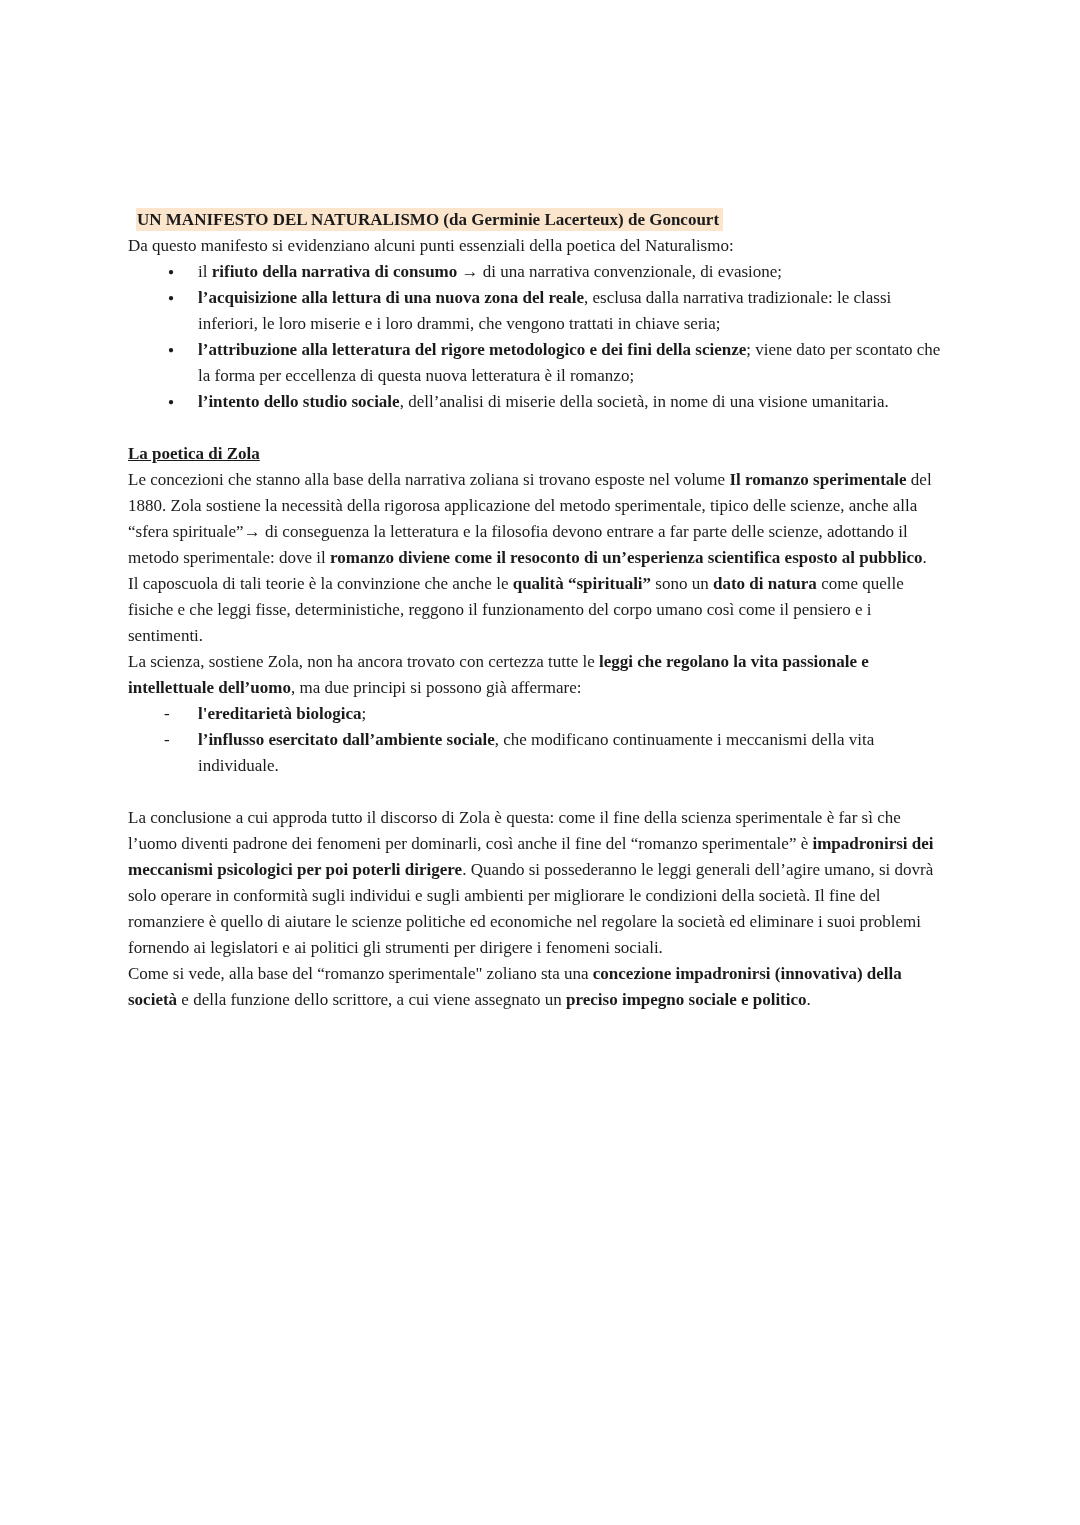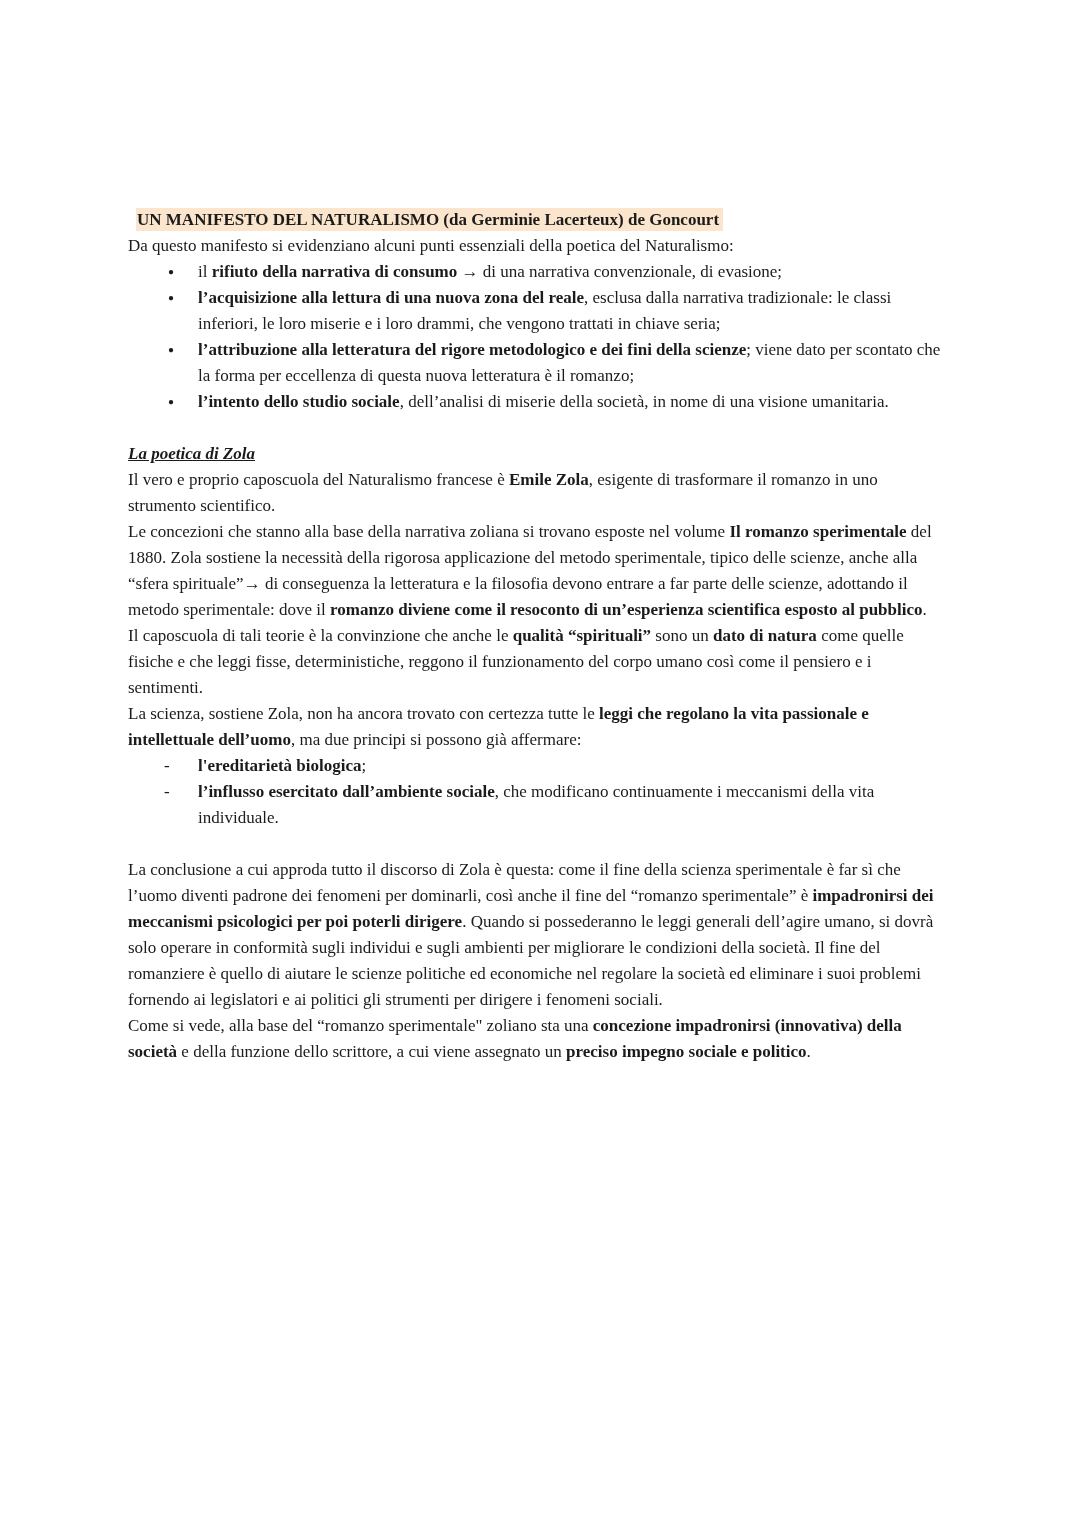--- a/index.html
+++ b/index.html
@@ -27,21 +27,20 @@
   .spacer { height: 26px; }
   .title-block { font-weight: bold; margin-left: 8px; }
   .title-block .highlight {
     background: #fbe5cd;
     padding: 2px 4px 2px 1px;
     box-decoration-break: clone;
     -webkit-box-decoration-break: clone;
   }
   .heading-block {
     font-weight: bold;
-    font-style: italic;
     text-decoration: underline;
   }
   .list-item {
     position: relative;
     padding-left: 70px;
   }
   .list-item .marker-bullet {
     position: absolute;
     left: 40px;
     top: 8px;
@@ -61,21 +60,20 @@
 
 <div class="content">
     <div class="block title-block"><span class="highlight"><span class="run-b">UN MANIFESTO DEL NATURALISMO (da Germinie Lacerteux) de Goncourt</span></span></div>
     <div class="block paragraph-block"><span>Da questo manifesto si evidenziano alcuni punti essenziali della poetica del Naturalismo:</span></div>
     <div class="block list-item"><span class="marker-bullet">●</span><span>il </span><span class="run-b">rifiuto della narrativa di consumo</span><span> → di una narrativa convenzionale, di evasione;</span></div>
     <div class="block list-item"><span class="marker-bullet">●</span><span class="run-b">l’acquisizione alla lettura di una nuova zona del reale</span><span>, esclusa dalla narrativa tradizionale: le classi inferiori, le loro miserie e i loro drammi, che vengono trattati in chiave seria;</span></div>
     <div class="block list-item"><span class="marker-bullet">●</span><span class="run-b">l’attribuzione alla letteratura del rigore metodologico e dei fini della scienze</span><span>; viene dato per scontato che la forma per eccellenza di questa nuova letteratura è il romanzo;</span></div>
     <div class="block list-item"><span class="marker-bullet">●</span><span class="run-b">l’intento dello studio sociale</span><span>, dell’analisi di miserie della società, in nome di una visione umanitaria.</span></div>
     <div class="spacer"></div>
     <div class="block heading-block"><span>La poetica di Zola</span></div>
-    <div class="block paragraph-block"><span>Il vero e proprio caposcuola del Naturalismo francese è </span><span class="run-b">Emile Zola</span><span>, esigente di trasformare il romanzo in uno strumento scientifico.</span></div>
     <div class="block paragraph-block"><span>Le concezioni che stanno alla base della narrativa zoliana si trovano esposte nel volume </span><span class="run-b run-i">Il romanzo sperimentale</span><span> del 1880. Zola sostiene la necessità della rigorosa applicazione del metodo sperimentale, tipico delle scienze, anche alla “sfera spirituale”→ di conseguenza la letteratura e la filosofia devono entrare a far parte delle scienze, adottando il metodo sperimentale: dove il </span><span class="run-b">romanzo diviene come il resoconto di un’esperienza scientifica esposto al pubblico</span><span>.</span></div>
     <div class="block paragraph-block"><span>Il caposcuola di tali teorie è la convinzione che anche le </span><span class="run-b">qualità “spirituali”</span><span> sono un </span><span class="run-b">dato di natura</span><span> come quelle fisiche e che leggi fisse, deterministiche, reggono il funzionamento del corpo umano così come il pensiero e i sentimenti.</span></div>
     <div class="block paragraph-block"><span>La scienza, sostiene Zola, non ha ancora trovato con certezza tutte le </span><span class="run-b">leggi che regolano la vita passionale e intellettuale dell’uomo</span><span>, ma due principi si possono già affermare:</span></div>
     <div class="block list-item"><span class="marker-dash">-</span><span class="run-b">l'ereditarietà biologica</span><span>;</span></div>
     <div class="block list-item"><span class="marker-dash">-</span><span class="run-b">l’influsso esercitato dall’ambiente sociale</span><span>, che modificano continuamente i meccanismi della vita individuale.</span></div>
     <div class="spacer"></div>
     <div class="block paragraph-block"><span>La conclusione a cui approda tutto il discorso di Zola è questa: come il fine della scienza sperimentale è far sì che l’uomo diventi padrone dei fenomeni per dominarli, così anche il fine del “romanzo sperimentale” è </span><span class="run-b">impadronirsi dei meccanismi psicologici per poi poterli dirigere</span><span>. Quando si possederanno le leggi generali dell’agire umano, si dovrà solo operare in conformità sugli individui e sugli ambienti per migliorare le condizioni della società. Il fine del romanziere è quello di aiutare le scienze politiche ed economiche nel regolare la società ed eliminare i suoi problemi fornendo ai legislatori e ai politici gli strumenti per dirigere i fenomeni sociali.</span></div>
     <div class="block paragraph-block"><span>Come si vede, alla base del “romanzo sperimentale" zoliano sta una </span><span class="run-b">concezione impadronirsi (innovativa) della società</span><span> e della funzione dello scrittore, a cui viene assegnato un </span><span class="run-b">preciso impegno sociale e politico</span><span>.</span></div>
   </div>
 

